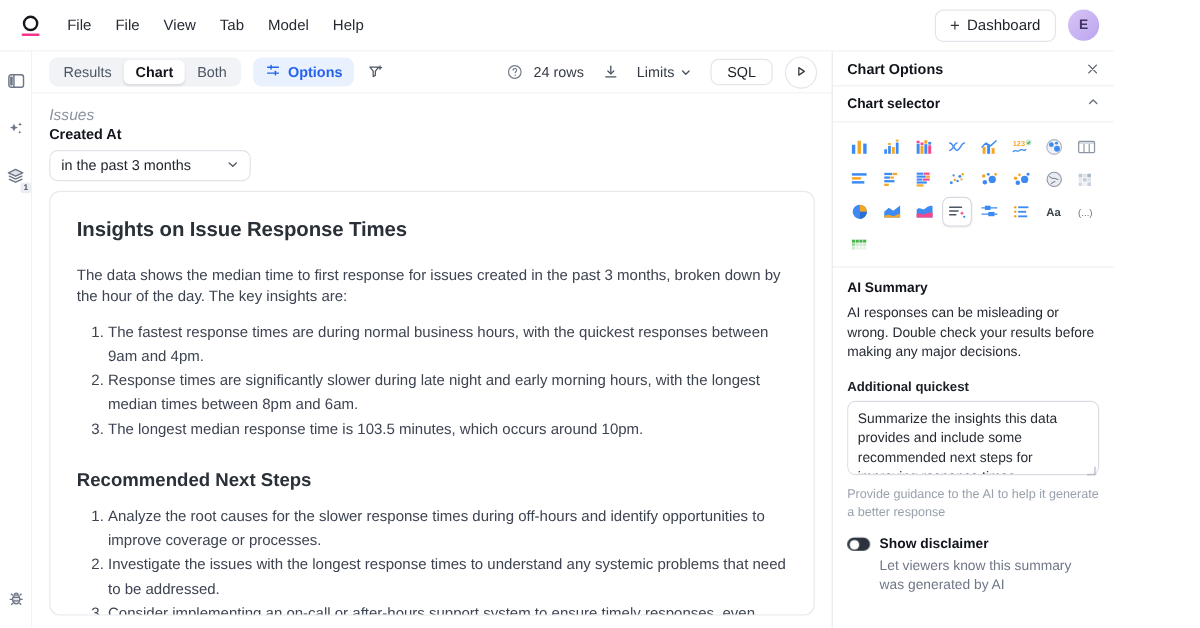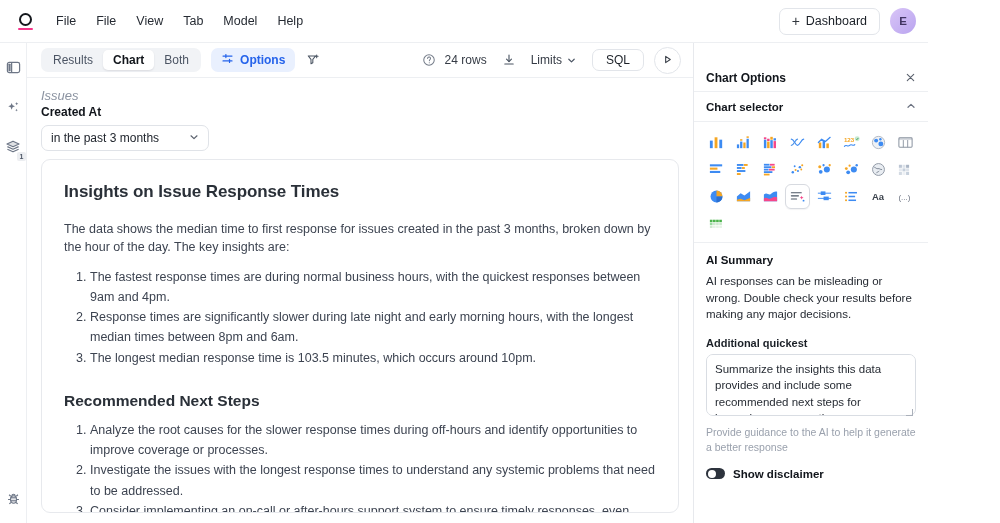--- a/index.html
+++ b/index.html
@@ -115,21 +115,21 @@
   .card ol li { font-size:12.5px; color:#3d4451; line-height:1.62; }
   .card h2 { margin:24px 0 0 0; font-size:15.5px; font-weight:700; color:#2a3038; }
 
   
   .panel {
     width:235px; flex:0 0 235px; border-left:1px solid #e7e9ed;
     display:flex; flex-direction:column; background:#fff; min-height:0;
   }
   .panel-head {
     height:27px; flex:0 0 27px; display:flex; align-items:center; justify-content:space-between;
-    padding:0 12px; border-bottom:1px solid #edeff2; margin-top:22px;
+    padding:0 12px; border-bottom:1px solid #edeff2; margin-top:2px;
   }
   .panel-title { font-size:12px; font-weight:700; color:#11151b; }
   .x-ic { color:#5b6personal; }
   .sect-head {
     height:30px; display:flex; align-items:center; justify-content:space-between;
     padding:0 12px; border-bottom:1px solid #edeff2;
   }
   .sect-title { font-size:11.5px; font-weight:700; color:#11151b; }
   .chev { color:#6b7280; font-size:10px; }
   .grid {
@@ -577,17 +577,18 @@
           </div>
           <p class="helper">Provide guidance to the AI to help it generate a better response</p>
         </div>
 
         <div class="tog-row">
           <span class="tog">
               <span class="knob"></span>
             </span>
           <span class="tog-label">Show disclaimer</span>
         </div>
+        <p class="tog-sub">Let viewers know this summary was generated by AI</p>
       </div>
     </div>
 
   </div>
 </div>
 
 </body></html>

